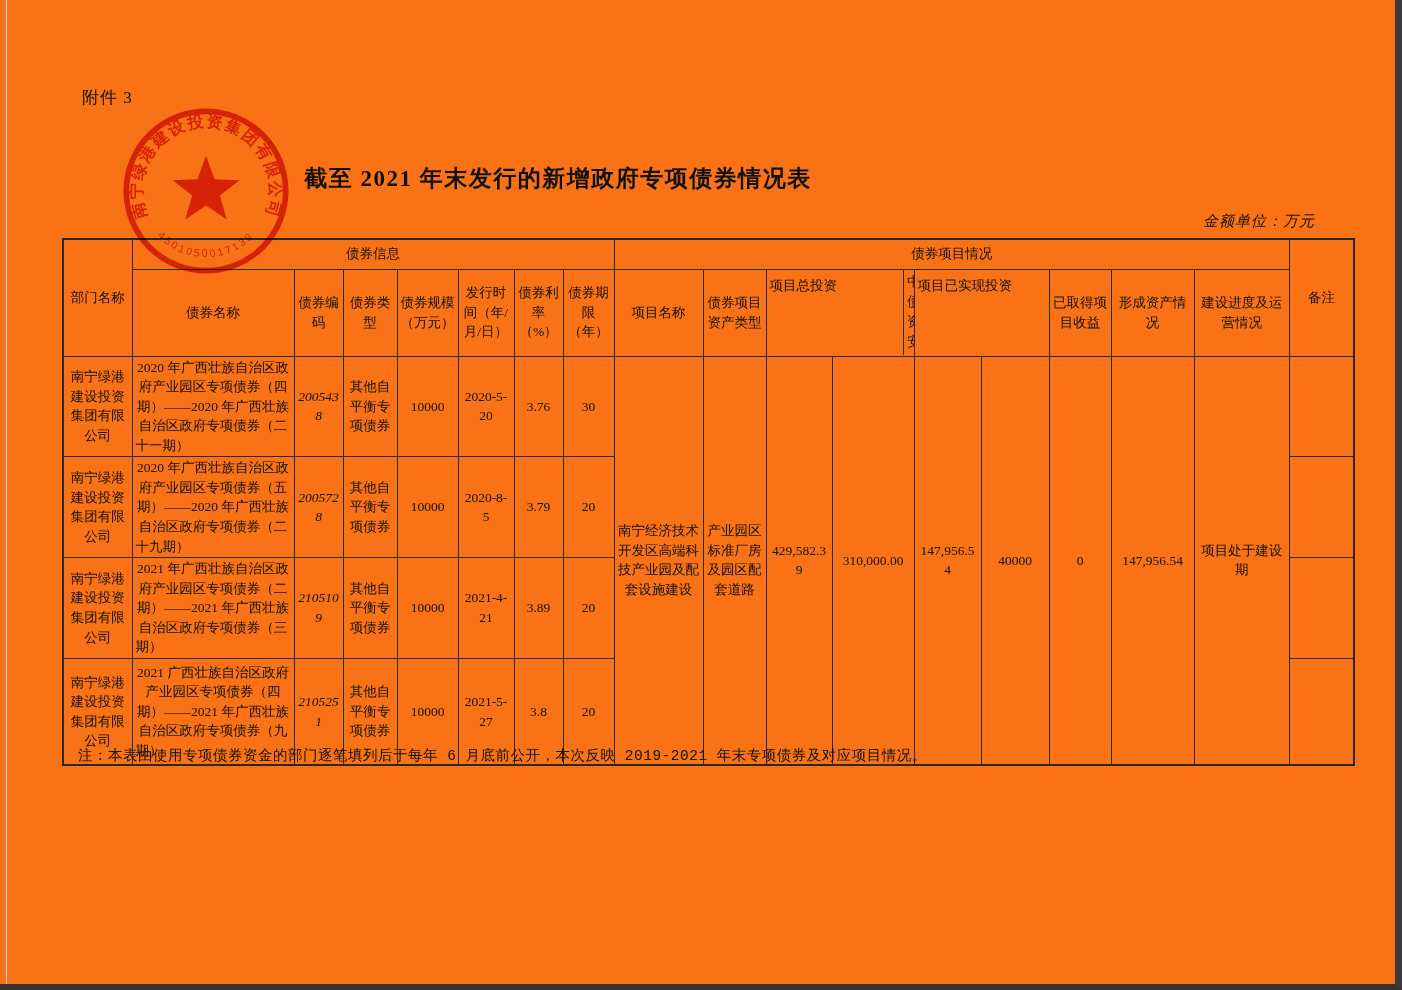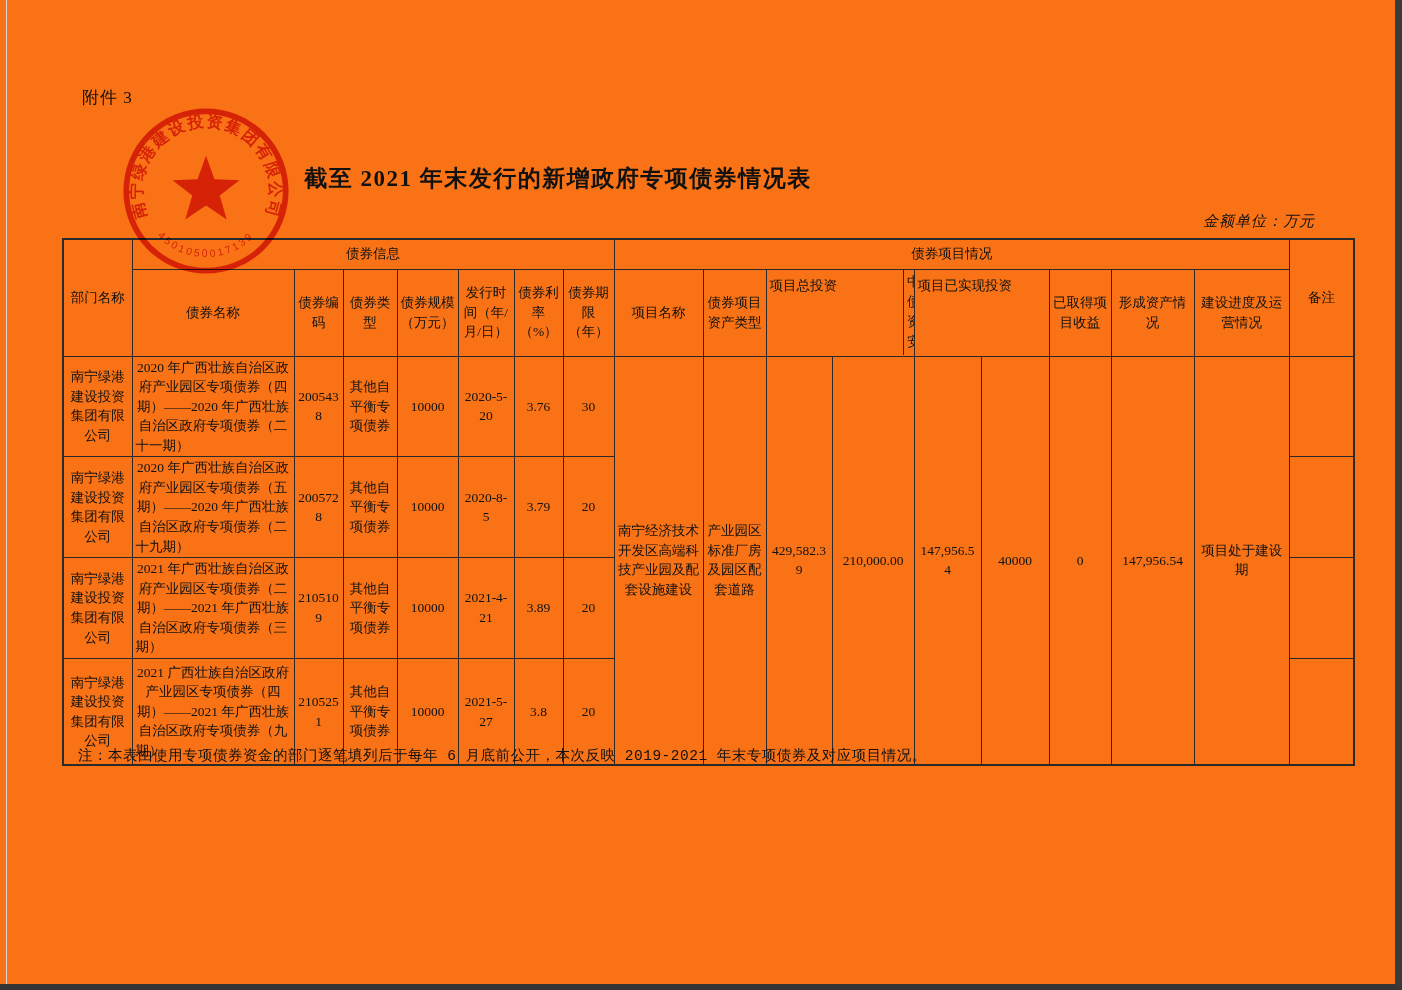--- a/index.html
+++ b/index.html
@@ -56,21 +56,21 @@
   tr.hrowC{height:54px;}
   tr.r1{height:96px;}
   tr.r2{height:93px;}
   tr.r3{height:94px;}
   tr.r4{height:107px;}
   .c-dept{padding:1px 4px;}
   .c-name{
     text-align:justify;text-align-last:left;
     padding:3px 5px;font-size:13.5px;line-height:1.42;
   }
-  .c-code{word-break:break-all;padding:1px 7px;font-size:14px;}
+  .c-code{word-break:break-all;padding:1px 7px;font-size:14px;font-style:italic;}
   .c-type{padding:1px 11px;}
   .c-num{font-size:14px;word-break:break-all;padding:1px 4px;}
   .c-date{font-size:14px;word-break:break-all;padding:1px 5px;}
   .c-projname{padding:2px 3px;}
   .c-asset{padding:2px 4px;}
   .c-progress{padding:2px 9px;}
   .h-pad{padding:1px 4px;}
   .h-narrow{padding:1px 5px;}
   .h-progress{padding:1px 10px;}
   
@@ -170,21 +170,21 @@
       <td class="c-name">2020 年广西壮族自治区政府产业园区专项债券（四期）——2020 年广西壮族自治区政府专项债券（二十一期）</td>
       <td class="c-code">2005438</td>
       <td class="c-type">其他自平衡专项债券</td>
       <td class="c-num">10000</td>
       <td class="c-date">2020-5-20</td>
       <td class="c-num">3.76</td>
       <td class="c-num">30</td>
       <td rowspan="4" class="c-projname">南宁经济技术开发区高端科技产业园及配套设施建设</td>
       <td rowspan="4" class="c-asset">产业园区标准厂房及园区配套道路</td>
       <td rowspan="4" class="c-num">429,582.39</td>
-      <td rowspan="4" class="c-num">210,000.00</td>
+      <td rowspan="4" class="c-num">310,000.00</td>
       <td rowspan="4" class="c-num">147,956.54</td>
       <td rowspan="4" class="c-num">40000</td>
       <td rowspan="4" class="c-num">0</td>
       <td rowspan="4" class="c-num">147,956.54</td>
       <td rowspan="4" class="c-progress">项目处于建设期</td>
       <td></td>
     </tr>
     <tr class="r2">
       <td class="c-dept">南宁绿港建设投资集团有限公司</td>
       <td class="c-name">2020 年广西壮族自治区政府产业园区专项债券（五期）——2020 年广西壮族自治区政府专项债券（二十九期）</td>

